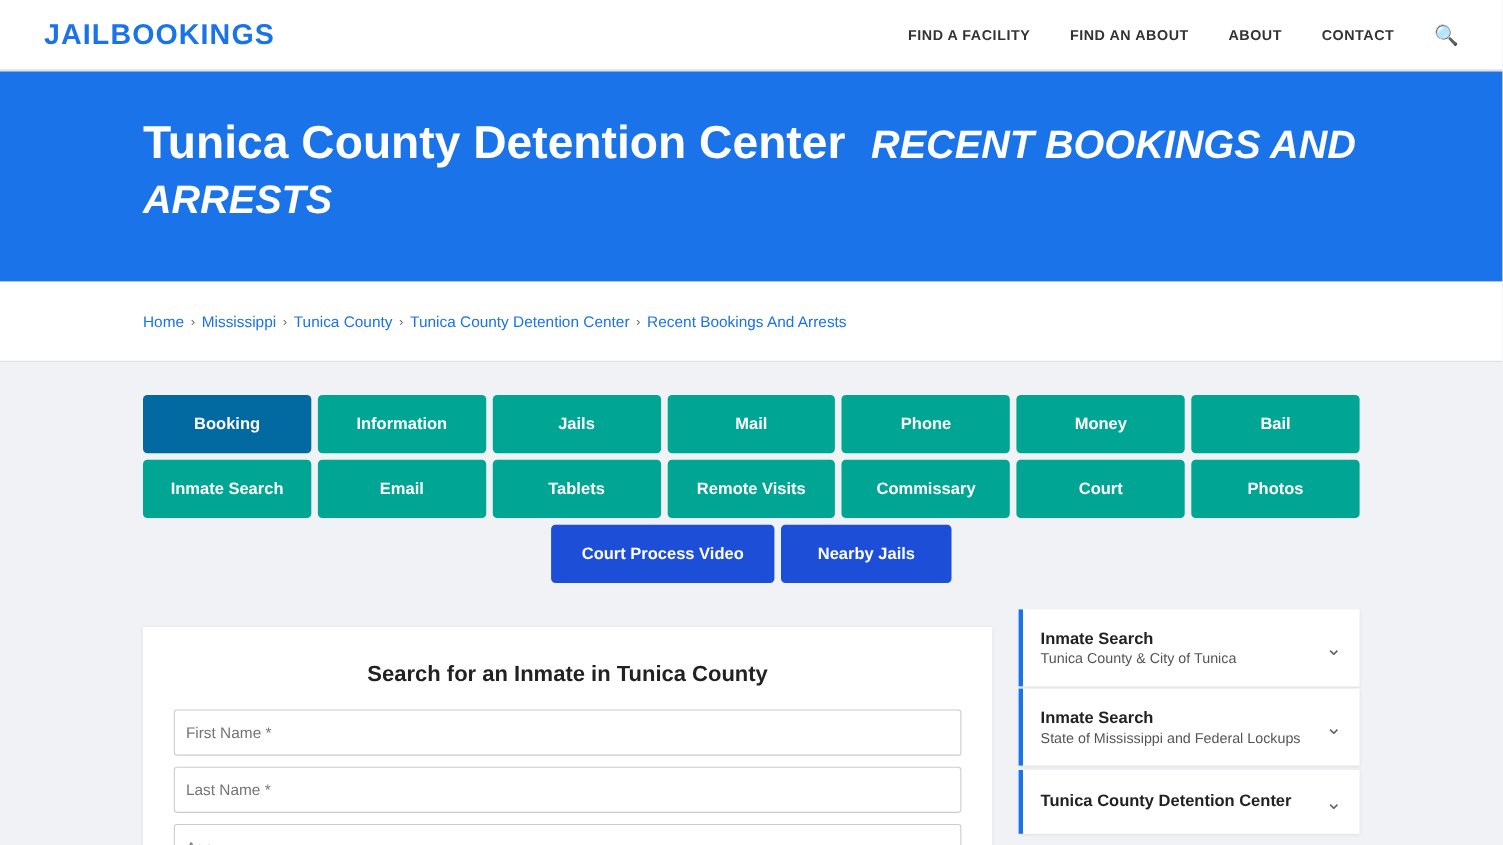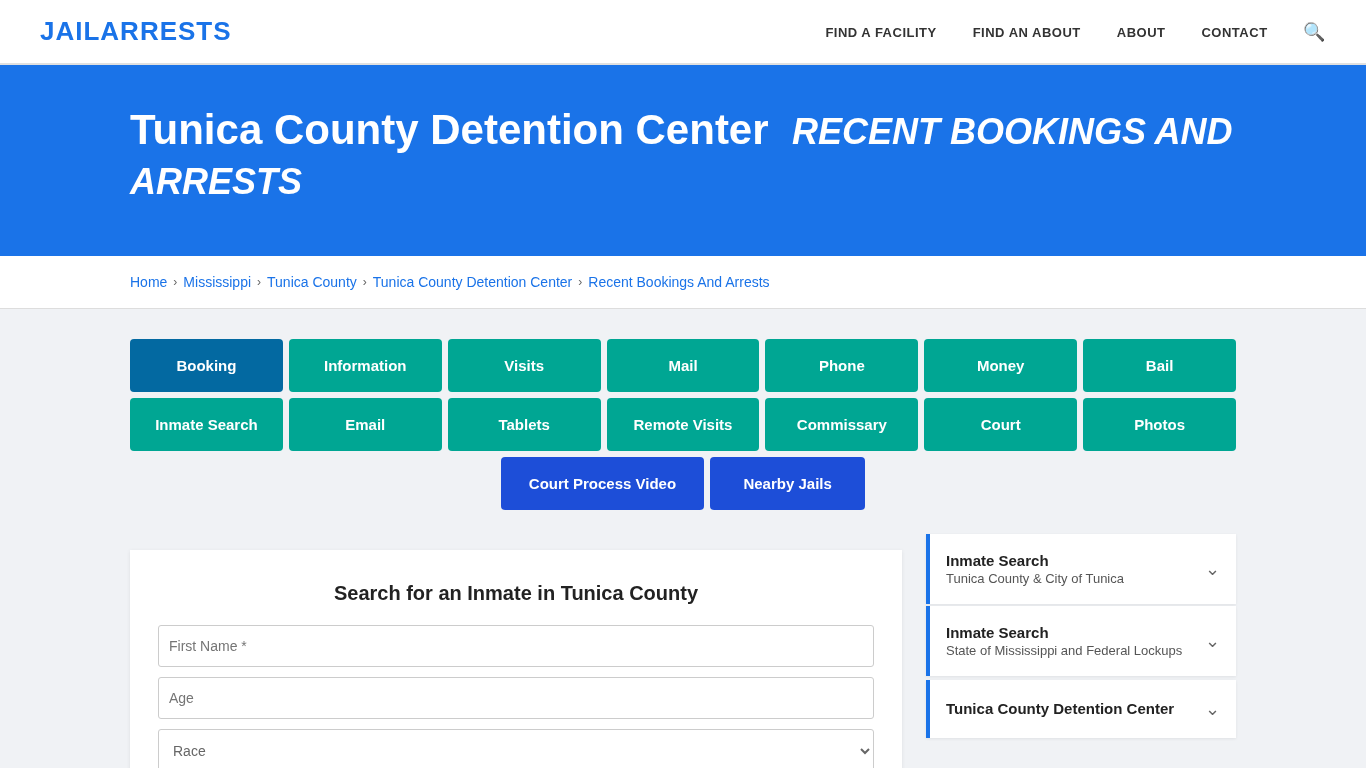--- a/index.html
+++ b/index.html
@@ -52,21 +52,21 @@
     }
     .hero h1 em {
       font-style: italic;
       font-size: 36px;
       font-weight: 900;
     }
 
     
     .breadcrumb-bar {
       background: #fff;
-      padding: 18px 130px;
+      padding: 28px 130px;
       border-bottom: 1px solid #ddd;
     }
     .breadcrumb {
       display: flex;
       align-items: center;
       gap: 6px;
       font-size: 14px;
     }
     .breadcrumb a {
       color: #1a73e8;
@@ -230,21 +230,21 @@
     .sidebar-item-plain .sidebar-chevron {
       font-size: 18px;
       color: #666;
     }
   </style>
 </head>
 <body>
 
 <nav class="navbar">
   <div class="logo">
-    <span>JAIL</span><span style="color:#1a73e8">ARRESTS</span>
+    <span>JAIL</span><span style="color:#1a73e8">BOOKINGS</span>
   </div>
   <ul class="nav-links">
     <li><a>FIND A FACILITY</a></li>
     <li><a>FIND AN ABOUT</a></li>
     <li><a>ABOUT</a></li>
     <li><a>CONTACT</a></li>
     <li style="font-size:18px; cursor:pointer;">🔍</li>
   </ul>
 </nav>
 
@@ -267,21 +267,21 @@
     <span class="sep">›</span>
     <span class="current">Recent Bookings And Arrests</span>
   </div>
 </div>
 
 <div class="main-content">
 
   <div class="btn-grid">
     <button class="grid-btn active">Booking</button>
     <button class="grid-btn">Information</button>
-    <button class="grid-btn">Visits</button>
+    <button class="grid-btn">Jails</button>
     <button class="grid-btn">Mail</button>
     <button class="grid-btn">Phone</button>
     <button class="grid-btn">Money</button>
     <button class="grid-btn">Bail</button>
   </div>
 
   <div class="btn-grid-row2">
     <button class="grid-btn">Inmate Search</button>
     <button class="grid-btn">Email</button>
     <button class="grid-btn">Tablets</button>
@@ -295,20 +295,21 @@
     <button class="row3-btn">Court Process Video</button>
     <button class="row3-btn">Nearby Jails</button>
   </div>
 
   <div class="lower-section">
 
     <div class="search-box">
       <h2>Search for an Inmate in Tunica County</h2>
       <div class="search-fields">
         <input type="text" placeholder="First Name *" style="">
+        <input type="text" placeholder="Last Name *" style="">
         <input type="text" placeholder="Age" style="">
         <select>
           <option>Race</option>
           <option>White</option>
           <option>Black</option>
           <option>Hispanic</option>
           <option>Asian</option>
           <option>Other</option>
         </select>
       </div>

